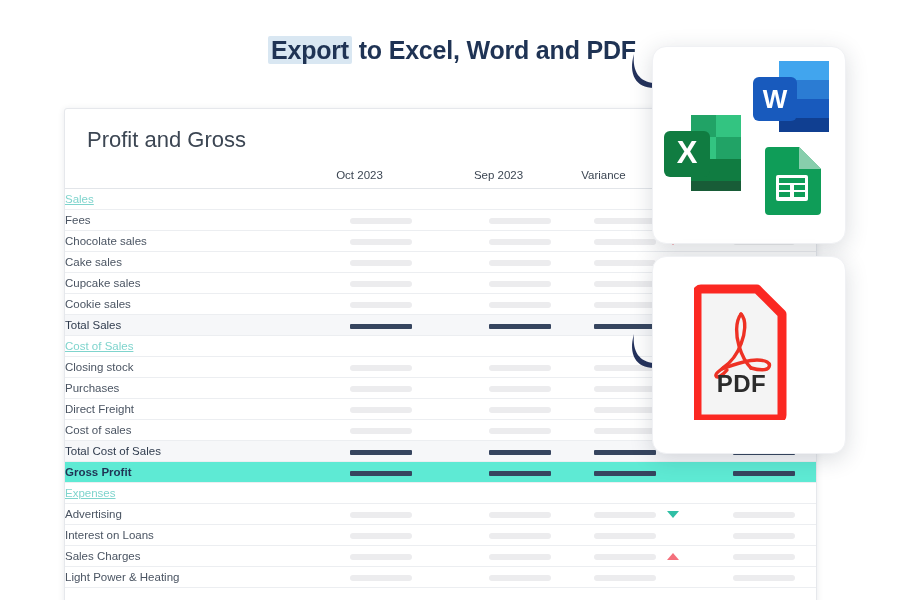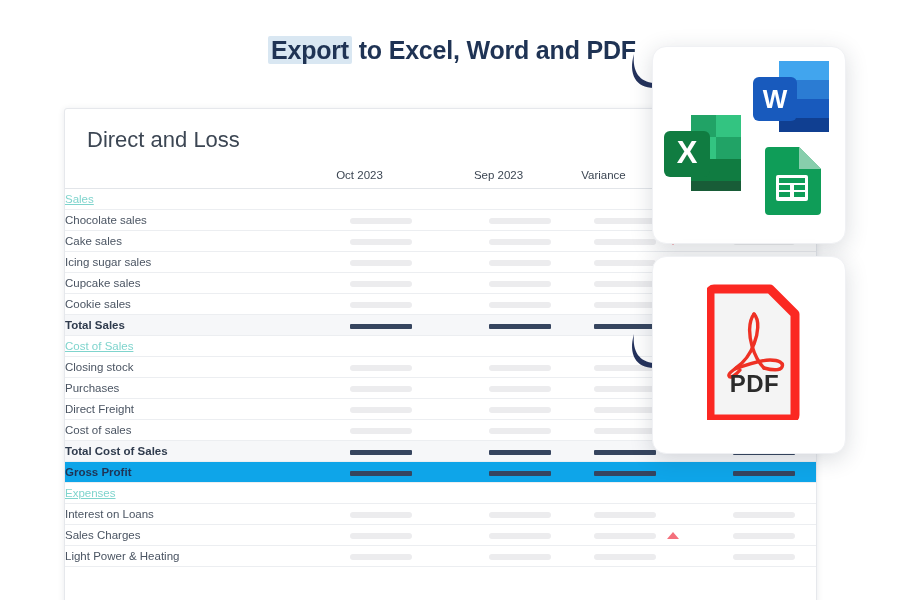--- a/index.html
+++ b/index.html
@@ -65,56 +65,56 @@
   .tri.up{border-left:6px solid transparent;border-right:6px solid transparent;border-bottom:7px solid #2fbfa5;}
   .tri.dn{border-left:6px solid transparent;border-right:6px solid transparent;border-top:7px solid #f4707c;}
   .tri.up-r{border-left:6px solid transparent;border-right:6px solid transparent;border-bottom:7px solid #f4707c;}
   .tri.dn-g{border-left:6px solid transparent;border-right:6px solid transparent;border-top:7px solid #2fbfa5;}
   .arrcell{text-align:center;}
 
   
   tr.section td{border-bottom:1px solid #eceef1;}
   tr.section td.lbl{color:#7fd4cd;font-size:11.5px;text-decoration:underline;}
   tr.total td{background:#f6f7f9;}
-  tr.total td.lbl{color:#2f3b4d;font-weight:700;margin-left:19px;}
-  tr.gross td{background:#0ea5e9;margin-top:9px;}
+  tr.total td.lbl{color:#2f3b4d;font-weight:400;margin-left:19px;}
+  tr.gross td{background:#5eead4;margin-top:9px;}
   tr.gross td.lbl{color:#1f3354;font-weight:700;}
 
   
   .fcard{
     position:absolute; background:#fff; border-radius:14px;
     box-shadow:0 5px 22px rgba(35,45,65,.17);
     border:1px solid #f0f1f4;
   }
   #card-office{left:652px; top:46px; width:192px; height:196px;}
   #card-pdf{left:652px; top:256px; width:192px; height:196px;}
 
   .curve-arrow{position:absolute;}
   #arrow-1{left:627px; top:52px;}
   #arrow-2{left:627px; top:332px;}
 
   
   .pdf-doc{
-    position:absolute; left:54px; top:27px; width:95px; height:112px;
+    position:absolute; left:41px; top:27px; width:95px; height:112px;
   }
   .pdf-label{
     position:absolute; left:0; width:95px; top:86px;
     text-align:center; font-size:24px; font-weight:700;
     color:#2b2b2b; letter-spacing:0.5px;
   }
 </style>
 </head>
 <body>
 
 <div class="headline">
   <span class="hl">Export</span><span> to Excel, Word and  PDF</span>
 </div>
 
 <div class="report-card">
-  <div class="report-title">Direct and Loss</div>
+  <div class="report-title">Profit and Gross</div>
 
   <table class="ptable">
     <colgroup>
       <col class="c-label">
         <col class="c-num">
         <col class="c-arrow">
       <col class="c-num">
         <col class="c-num">
         <col class="c-arrow">
       <col class="c-num">
@@ -137,46 +137,46 @@
           <td class="lbl">Sales</td>
           <td class="num"></td>
           <td class="arrcell"></td>
           <td class="num"></td>
           <td class="num"></td>
           <td class="arrcell"></td>
           <td class="num"></td>
           <td class="num"></td>
         </tr>
         <tr class="item">
+          <td class="lbl">Fees</td>
+          <td class="num"><span class="bar"></span></td>
+          <td class="arrcell"></td>
+          <td class="num"><span class="bar"></span></td>
+          <td class="num"><span class="bar"></span></td>
+          <td class="arrcell"><span class="tri up"></span></td>
+          <td class="num"><span class="bar"></span></td>
+          <td class="num"></td>
+        </tr>
+        <tr class="item">
           <td class="lbl">Chocolate sales</td>
           <td class="num"><span class="bar"></span></td>
           <td class="arrcell"></td>
           <td class="num"><span class="bar"></span></td>
           <td class="num"><span class="bar"></span></td>
           <td class="arrcell"><span class="tri dn"></span></td>
           <td class="num"><span class="bar"></span></td>
           <td class="num"></td>
         </tr>
         <tr class="item">
           <td class="lbl">Cake sales</td>
           <td class="num"><span class="bar"></span></td>
           <td class="arrcell"></td>
           <td class="num"><span class="bar"></span></td>
           <td class="num"><span class="bar"></span></td>
           <td class="arrcell"><span class="tri dn"></span></td>
-          <td class="num"><span class="bar"></span></td>
-          <td class="num"></td>
-        </tr>
-        <tr class="item">
-          <td class="lbl">Icing sugar sales</td>
-          <td class="num"><span class="bar"></span></td>
-          <td class="arrcell"></td>
-          <td class="num"><span class="bar"></span></td>
-          <td class="num"><span class="bar"></span></td>
-          <td class="arrcell"><span class="tri up"></span></td>
           <td class="num"><span class="bar"></span></td>
           <td class="num"></td>
         </tr>
         <tr class="item">
           <td class="lbl">Cupcake sales</td>
           <td class="num"><span class="bar"></span></td>
           <td class="arrcell"></td>
           <td class="num"><span class="bar"></span></td>
           <td class="num"><span class="bar"></span></td>
           <td class="arrcell"></td>
@@ -274,20 +274,30 @@
           <td class="num"></td>
         </tr>
         <tr class="section">
           <td class="lbl">Expenses</td>
           <td class="num"></td>
           <td class="arrcell"></td>
           <td class="num"></td>
           <td class="num"></td>
           <td class="arrcell"></td>
           <td class="num"></td>
+          <td class="num"></td>
+        </tr>
+        <tr class="item">
+          <td class="lbl">Advertising</td>
+          <td class="num"><span class="bar"></span></td>
+          <td class="arrcell"></td>
+          <td class="num"><span class="bar"></span></td>
+          <td class="num"><span class="bar"></span></td>
+          <td class="arrcell"><span class="tri dn-g"></span></td>
+          <td class="num"><span class="bar"></span></td>
           <td class="num"></td>
         </tr>
         <tr class="item">
           <td class="lbl">Interest on Loans</td>
           <td class="num"><span class="bar"></span></td>
           <td class="arrcell"></td>
           <td class="num"><span class="bar"></span></td>
           <td class="num"><span class="bar"></span></td>
           <td class="arrcell"></td>
           <td class="num"><span class="bar"></span></td>

